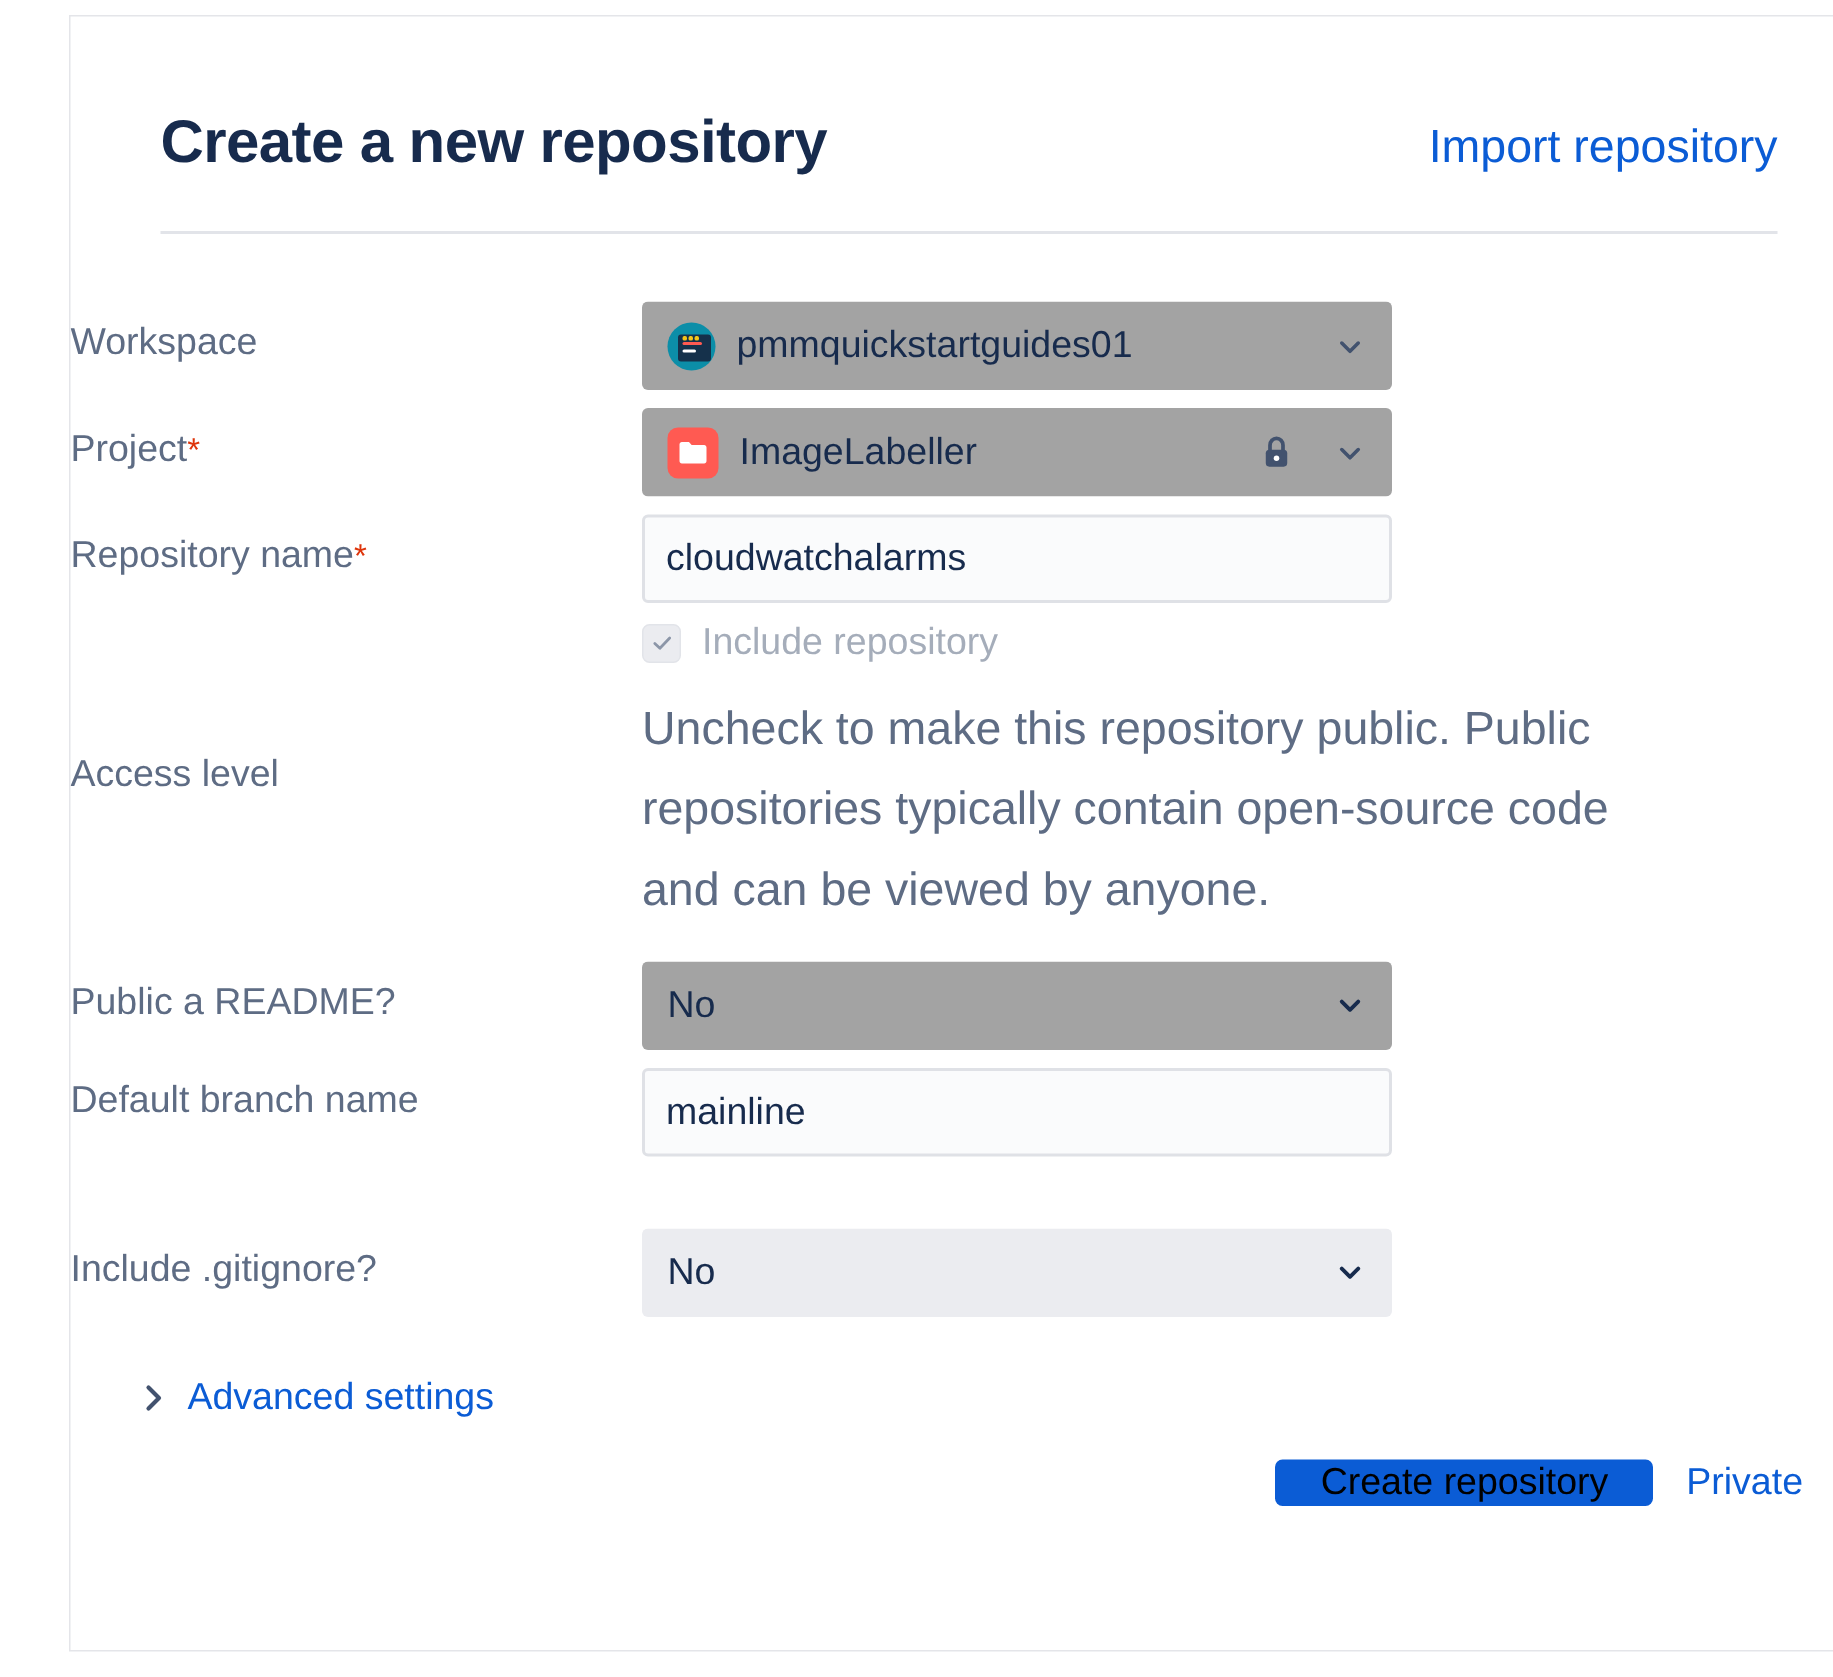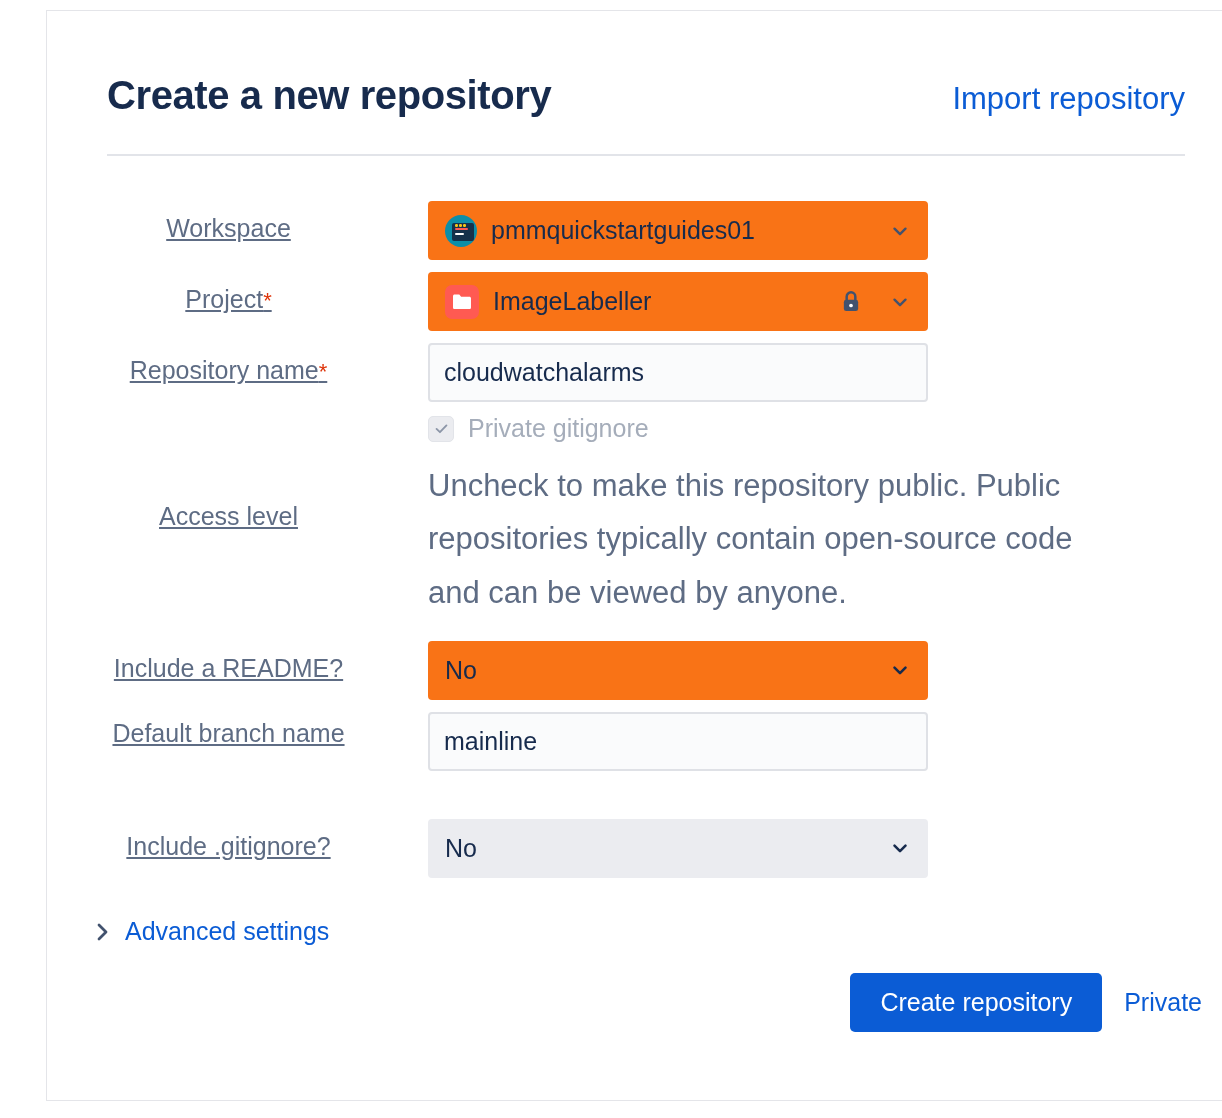--- a/index.html
+++ b/index.html
@@ -61,37 +61,36 @@
     width: 1187px;
   }
   .row {
     display: flex;
     align-items: flex-start;
     margin-bottom: 12px;
   }
   .label-cell {
     width: 381px;
     padding-right: 18px;
-    text-align: center;
+    text-align: left;
     font-size: 25px;
     color: #5E6C84;
     line-height: 1.25;
     padding-top: 12px;
-    text-decoration: underline;
   }
   .field-cell {
     width: 500px;
   }
   .req { color: #DE350B; font-size: 22px; }
 
   
   .select {
     position: relative;
     height: 59px;
-    background: #f97316;
+    background: #a3a3a3;
     border: 1px solid transparent;
     border-radius: 4px;
     display: flex;
     align-items: center;
     padding: 0 50px 0 16px;
     cursor: pointer;
   }
   .select.darker { background: #EBECF0; }
   .select-value {
     font-size: 25px;
@@ -222,26 +221,26 @@
   
   .footer {
     position: absolute;
     right: 50px; top: 962px;
     display: flex;
     align-items: center;
     gap: 22px;
   }
   .btn-primary {
     background: #0B5CD5;
-    color: #ffffff;
+    color: #000000;
     font-size: 25px;
     font-family: "Liberation Sans", sans-serif;
     border: none;
     border-radius: 5px;
-    padding: 17px 30px;
+    padding: 3px 30px;
     cursor: pointer;
     line-height: 1;
   }
   .btn-link {
     background: none;
     border: none;
     color: #0B5CD5;
     font-size: 25px;
     font-family: "Liberation Sans", sans-serif;
     cursor: pointer;
@@ -321,28 +320,28 @@
 
     <div class="row access-row" style="margin-bottom:22px;">
       <div class="label-cell" style="padding-top:0;">Access level</div>
       <div class="field-cell">
         <div class="access-field">
           <span class="checkbox">
             <svg width="17" height="17" viewBox="0 0 24 24" fill="none">
               <path d="M5 12.6L9.8 17.2L19 7.6" stroke="#8С96A8" stroke-width="2.6" stroke-linecap="round" stroke-linejoin="round" style="stroke:#8C96A8"></path>
             </svg>
           </span>
-          <span class="checkbox-label">Private gitignore</span>
+          <span class="checkbox-label">Include repository</span>
         </div>
         <div class="helper">Uncheck to make this repository public. Public repositories typically contain open-source code and can be viewed by anyone.</div>
       </div>
     </div>
 
     <div class="row">
-      <div class="label-cell">Include a README?</div>
+      <div class="label-cell">Public a README?</div>
       <div class="field-cell">
         <div class="select">
           <span class="select-value">No</span>
           <span class="chev">
             <svg width="22" height="22" viewBox="0 0 24 24" fill="none">
               <path d="M6 9.5L12 15.5L18 9.5" stroke="#172B4D" stroke-width="2.8" stroke-linecap="round" stroke-linejoin="round"></path>
             </svg>
           </span>
         </div>
       </div>

